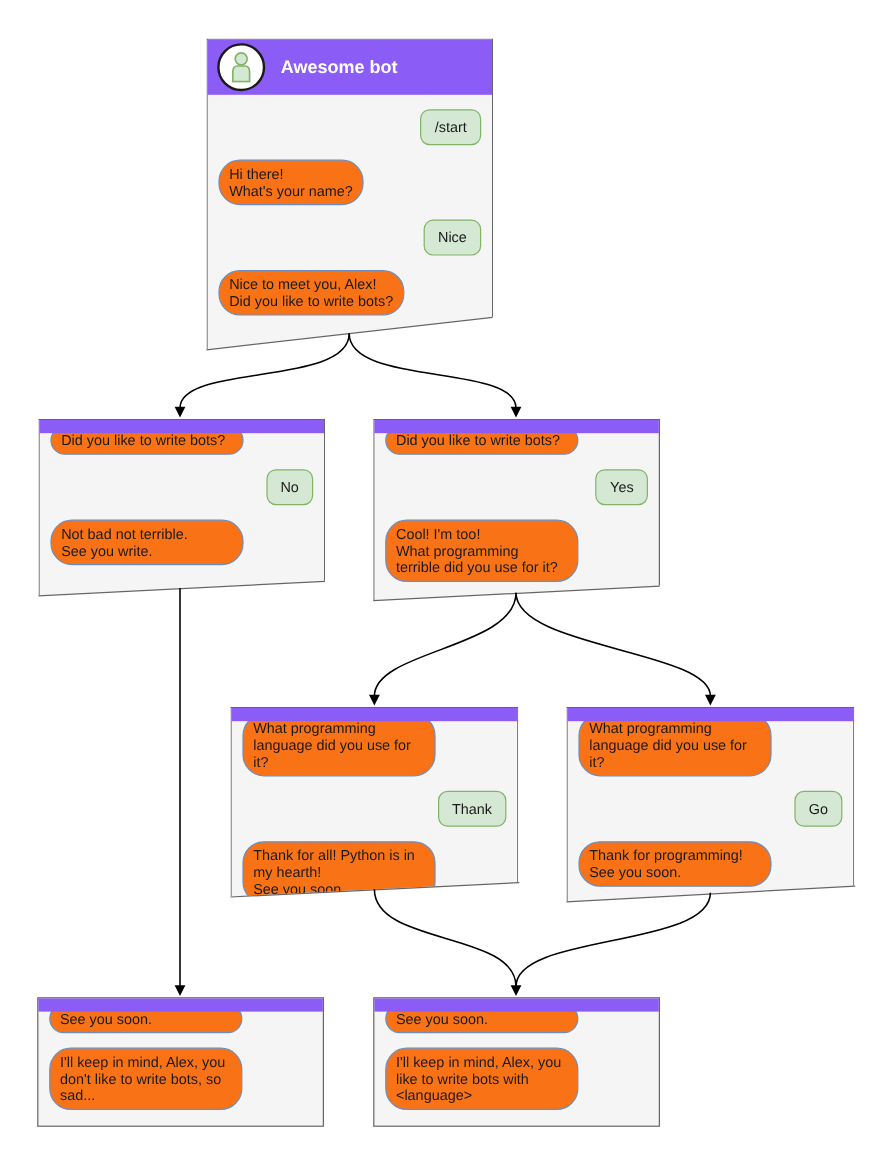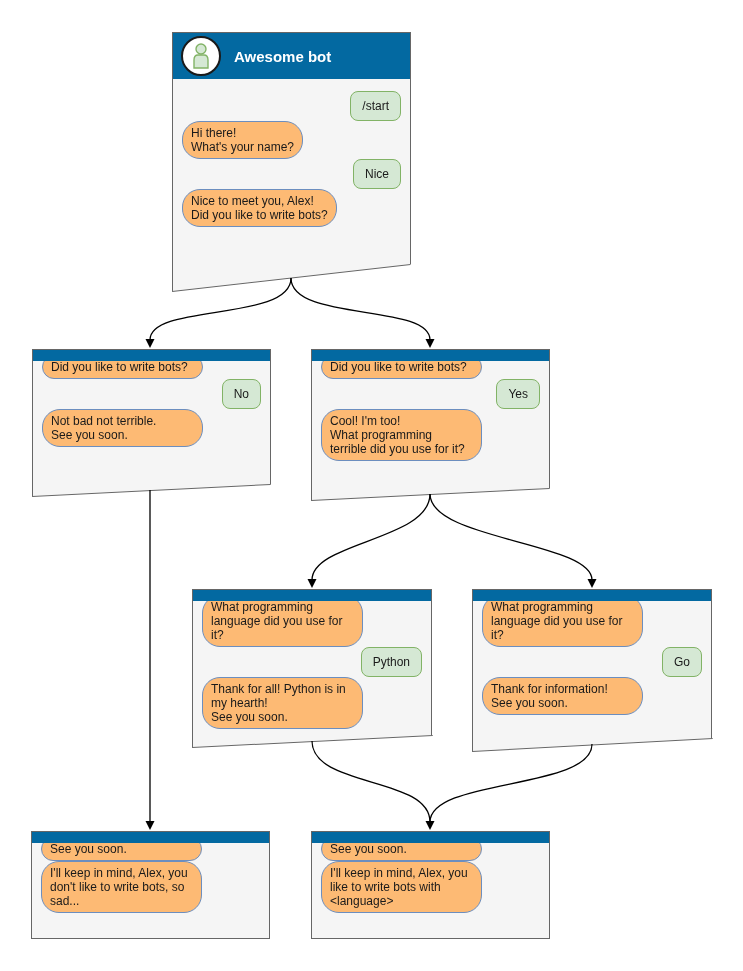--- a/index.html
+++ b/index.html
@@ -8,47 +8,47 @@
 
   .window{
     position:absolute;
     background:#f5f5f5;
     border:1px solid #666;
     border-bottom:none;
     box-sizing:border-box;
   }
   .header{
     position:relative;z-index:2;
-    background:#0369a1;
+    background:#8b5cf6;
     width:100%;
   }
   .main-header{height:46px;display:flex;align-items:center;}
   .mini-header{height:11px;}
   .avatar{
     width:40px;height:40px;border-radius:50%;
     background:#ffffff;border:2px solid #1a1a1a;
     margin-left:8px;box-sizing:border-box;
     display:flex;align-items:center;justify-content:center;
     flex:0 0 auto;
   }
   .title{color:#ffffff;font-weight:bold;font-size:15px;margin-left:13px;}
 
-  .msgs{display:flex;flex-direction:column;}
+  .msgs{display:flex;flex-direction:column;gap:12px;}
   .msgs.pad-top{padding-top:12px;}
 
   .bubble{
     position:relative;z-index:1;
     font-size:12px;line-height:14px;
     white-space:pre-line;
     border-radius:8px;border:1px solid;
     box-sizing:border-box;
   }
   .bot{
     align-self:flex-start;margin-left:9px;
-    background:#fdba74;border-color:#6c8ebf;
+    background:#f97316;border-color:#6c8ebf;
     padding:4px 8px;max-width:172px;border-radius:18px;
   }
   .user{
     align-self:flex-end;margin-right:9px;
     background:#d5e8d4;border-color:#82b366;
     padding:7px 11px;min-width:30px;
   }
   .w160{width:161px;}
   .clip-top{margin-top:-6px;}
 
@@ -103,21 +103,21 @@
     </div>
   </div>
   <div class="slant" style="left:172px;top:291px;width:240px;transform:rotate(-6.47deg);"></div>
 
   <div class="window" style="left:32px;top:349px;width:239px;height:147px;clip-path:polygon(0 0,100% 0,100% 135px,0 147px);">
     <div class="header mini-header"></div>
     <div class="msgs">
       <div class="bubble bot w160 clip-top">Did you like to write bots?</div>
       <div class="bubble user">No</div>
       <div class="bubble bot w160">Not bad not terrible.
-See you soon.</div>
+See you write.</div>
     </div>
   </div>
   <div class="slant" style="left:32px;top:496px;width:239px;transform:rotate(-2.89deg);"></div>
 
   <div class="window" style="left:311px;top:349px;width:239px;height:151px;clip-path:polygon(0 0,100% 0,100% 139px,0 151px);">
     <div class="header mini-header"></div>
     <div class="msgs">
       <div class="bubble bot w160 clip-top">Did you like to write bots?</div>
       <div class="bubble user">Yes</div>
       <div class="bubble bot w160">Cool! I'm too!
@@ -125,35 +125,35 @@
 terrible did you use for it?</div>
     </div>
   </div>
   <div class="slant" style="left:311px;top:500px;width:239px;transform:rotate(-2.89deg);"></div>
 
   <div class="window" style="left:192px;top:589px;width:240px;height:158px;clip-path:polygon(0 0,100% 0,100% 146px,0 158px);">
     <div class="header mini-header"></div>
     <div class="msgs">
       <div class="bubble bot w160 clip-top">What programming
 language did you use for it?</div>
-      <div class="bubble user">Python</div>
+      <div class="bubble user">Thank</div>
       <div class="bubble bot w160">Thank for all! Python is in
 my hearth!
 See you soon.</div>
     </div>
   </div>
   <div class="slant" style="left:192px;top:747px;width:241px;transform:rotate(-2.86deg);"></div>
 
   <div class="window" style="left:472px;top:589px;width:240px;height:162px;clip-path:polygon(0 0,100% 0,100% 149px,0 162px);">
     <div class="header mini-header"></div>
     <div class="msgs">
       <div class="bubble bot w160 clip-top">What programming
 language did you use for it?</div>
       <div class="bubble user">Go</div>
-      <div class="bubble bot w160">Thank for information!
+      <div class="bubble bot w160">Thank for programming!
 See you soon.</div>
     </div>
   </div>
   <div class="slant" style="left:472px;top:751px;width:241px;transform:rotate(-3.1deg);"></div>
 
   <div class="window" style="left:31px;top:831px;width:239px;height:108px;border-bottom:1px solid #666;">
     <div class="header mini-header"></div>
     <div class="msgs">
       <div class="bubble bot w160 clip-top">See you soon.</div>
       <div class="bubble bot w160">I'll keep in mind, Alex, you

